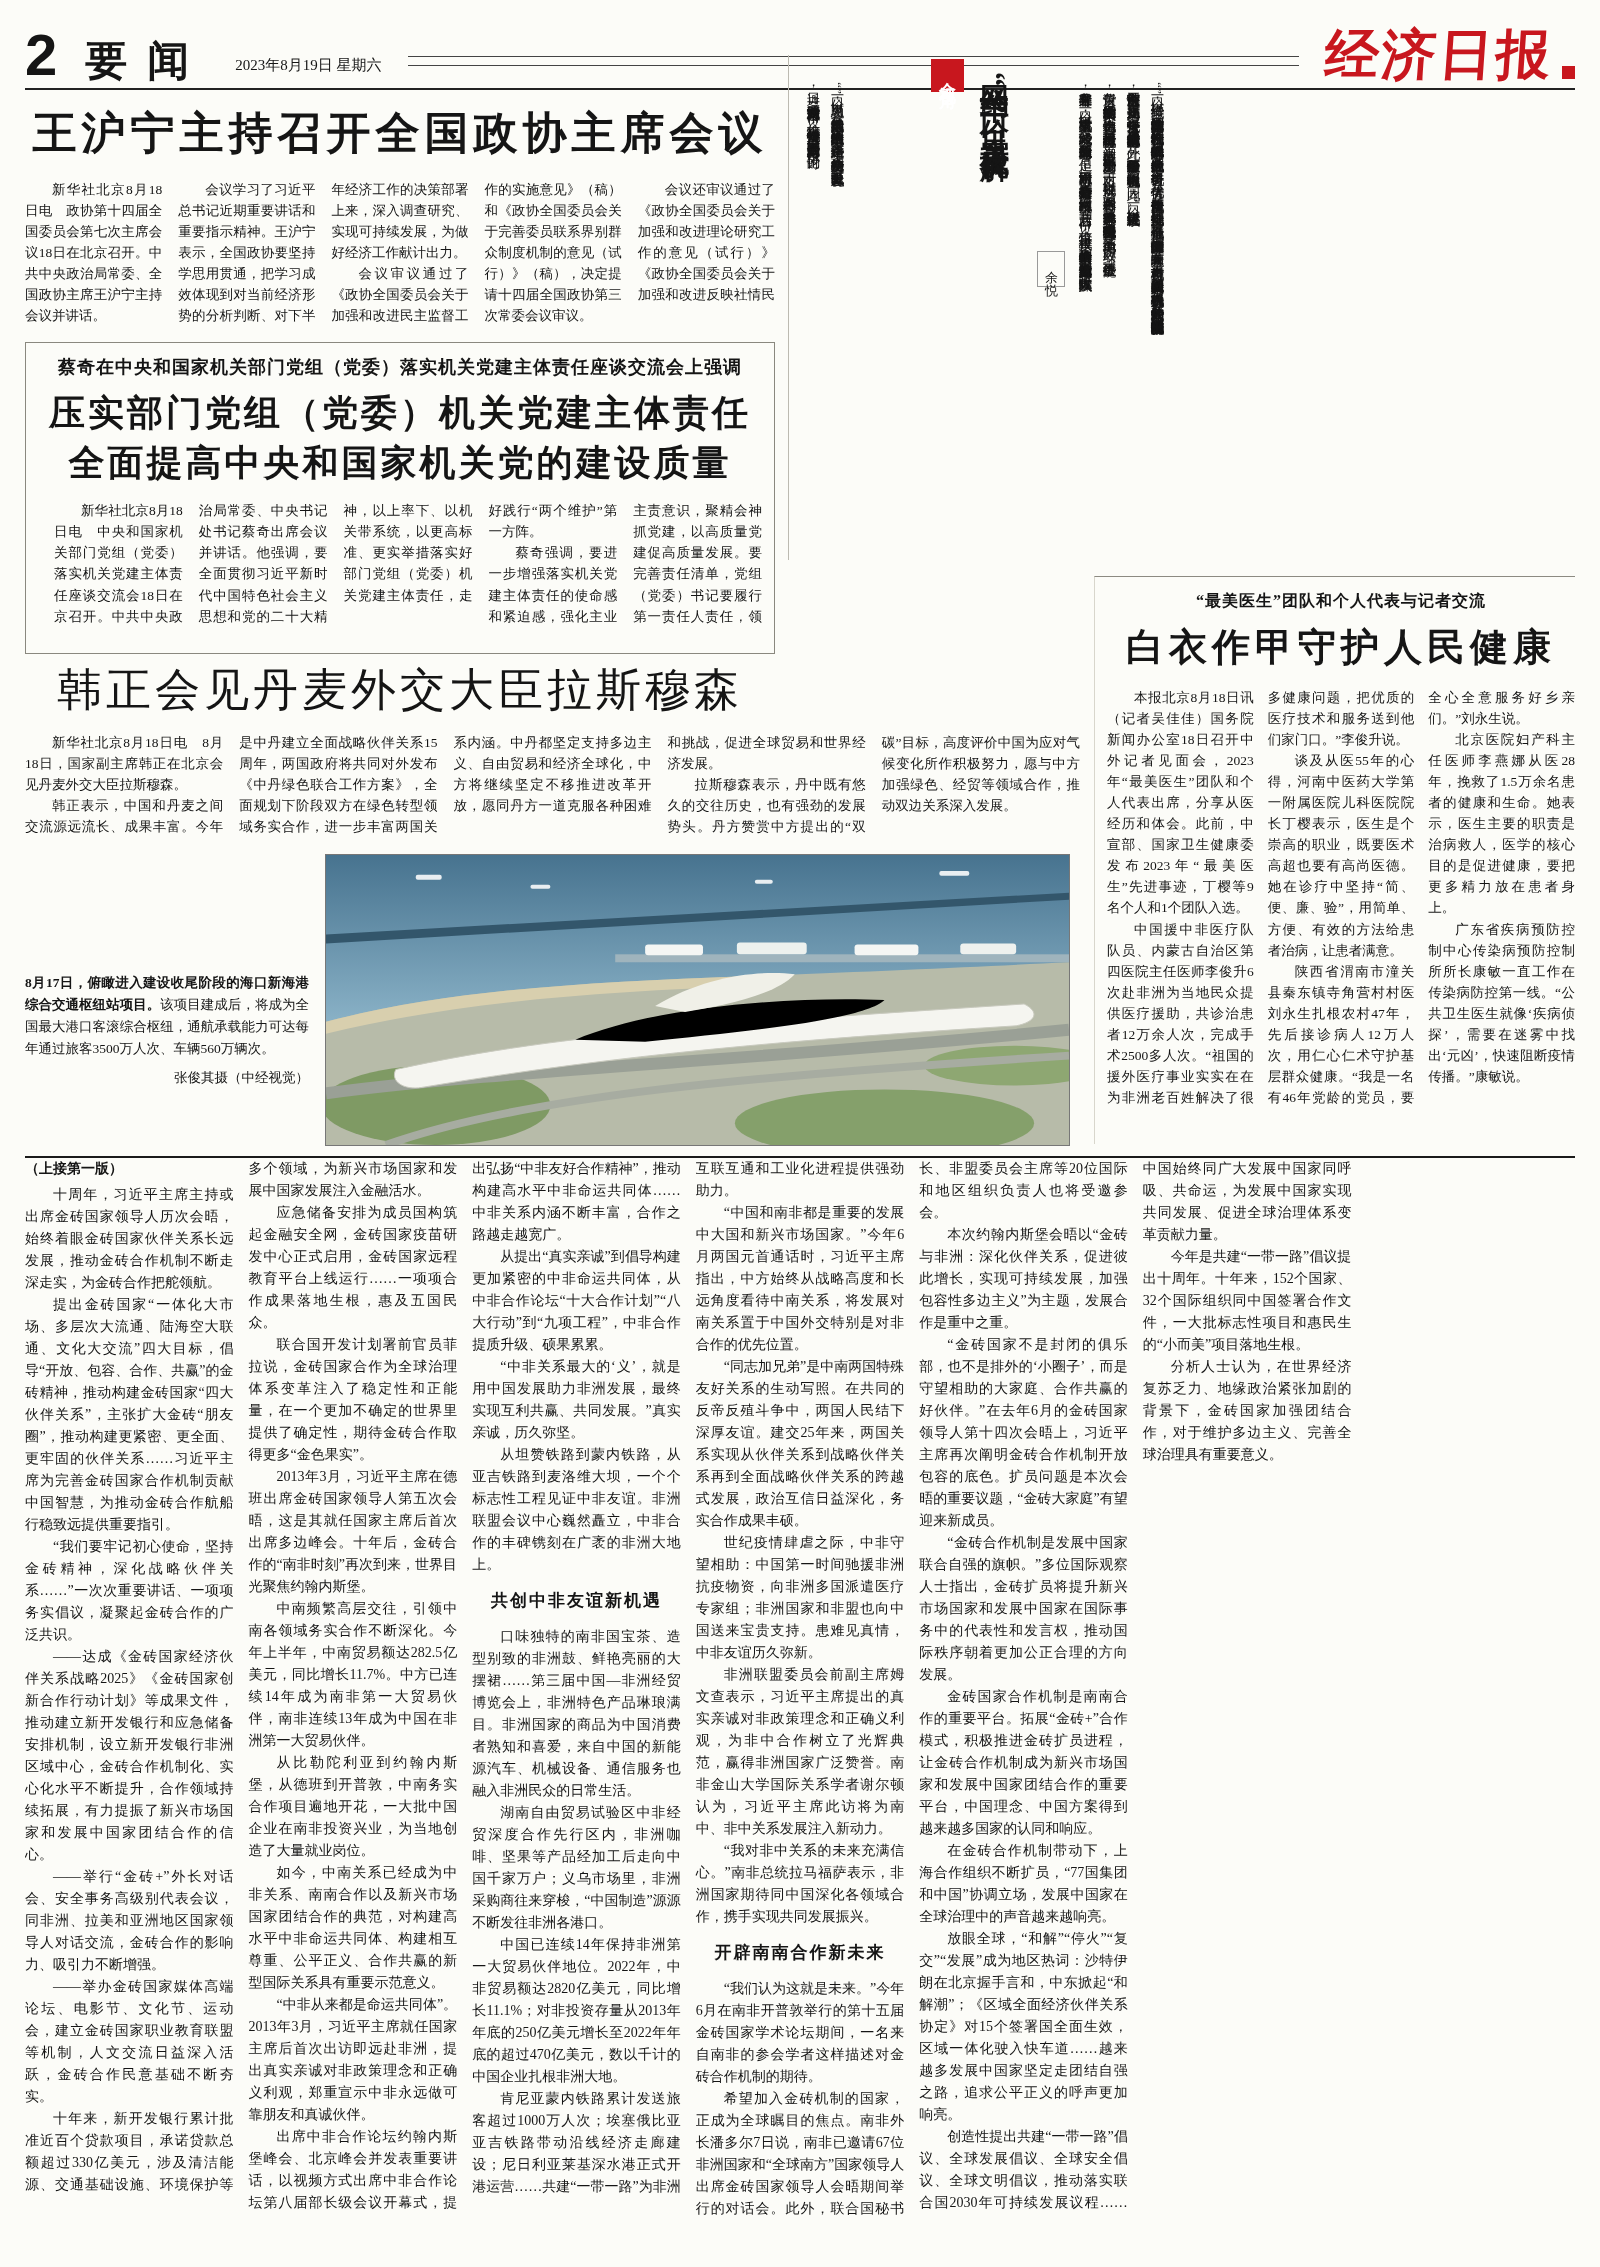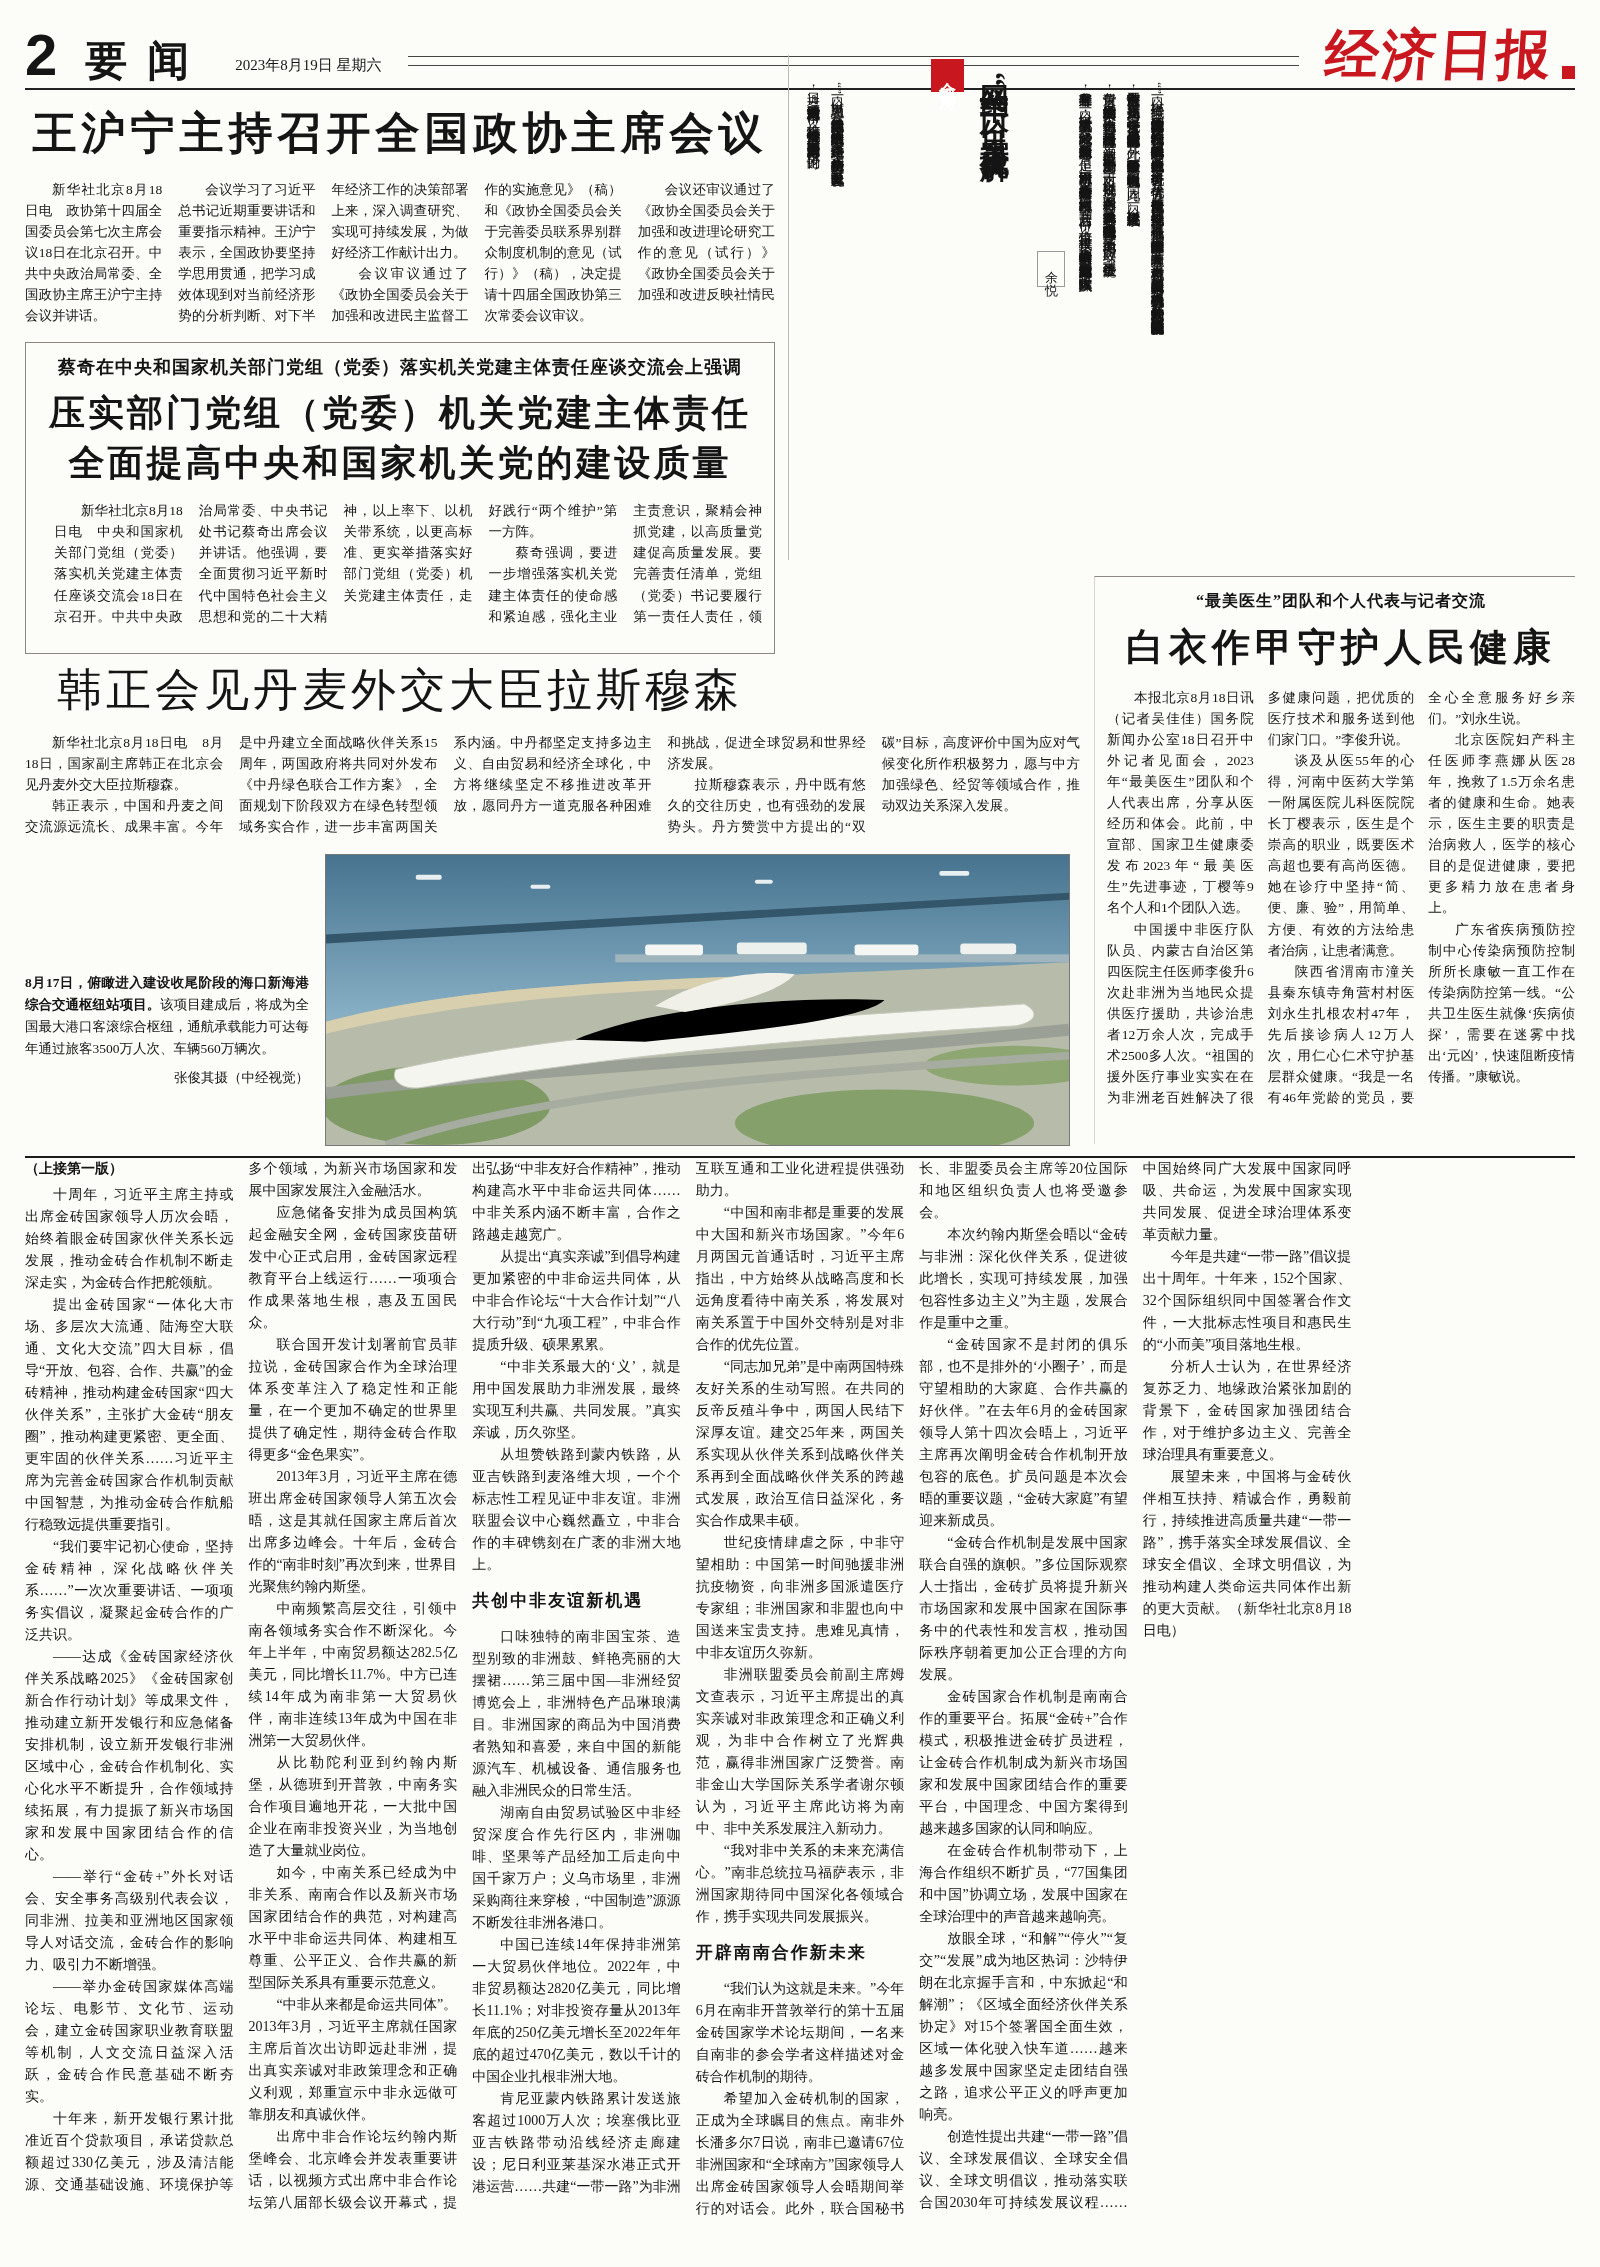--- a/index.html
+++ b/index.html
@@ -75,21 +75,21 @@
   .kicker2 { text-align:center; font-size:16px; font-weight:700; letter-spacing:1px; margin:2px 0 10px; }
   #doctor h2 { margin:0 0 14px; text-align:center; font-size:38px; font-weight:900; letter-spacing:5px; }
   .doc-body { height:440px; column-gap:14px; }
 
   
   #bottom { position:absolute; left:25px; top:1156px; width:1550px; height:1094px;
             border-top:2px solid #1b1b1b; box-sizing:border-box; }
   .bottom-flow { height:1066px; column-count:7; column-gap:15px; column-fill:auto;
                  font-size:14px; line-height:22px; text-align:justify; overflow:hidden; }
   .bottom-flow p { margin:0; text-indent:2em; }
-  .bottom-flow .subhead { font-weight:900; text-align:left; font-size:17px; margin:14px 0;
+  .bottom-flow .subhead { font-weight:900; text-align:center; font-size:17px; margin:14px 0;
                           letter-spacing:2px; font-family:"Liberation Sans","DejaVu Sans",sans-serif; text-indent:0; }
   .bottom-flow .marker { font-weight:700; text-indent:0; margin-bottom:4px; }
 </style>
 </head>
 <body>
 
 <div id="page">
 
   <header id="hdr">
     <span class="pagenum">2</span>
@@ -239,17 +239,16 @@
         <p>希望加入金砖机制的国家，正成为全球瞩目的焦点。南非外长潘多尔7日说，南非已邀请67位非洲国家和“全球南方”国家领导人出席金砖国家领导人会晤期间举行的对话会。此外，联合国秘书长、非盟委员会主席等20位国际和地区组织负责人也将受邀参会。</p>
         <p>本次约翰内斯堡会晤以“金砖与非洲：深化伙伴关系，促进彼此增长，实现可持续发展，加强包容性多边主义”为主题，发展合作是重中之重。</p>
         <p>“金砖国家不是封闭的俱乐部，也不是排外的‘小圈子’，而是守望相助的大家庭、合作共赢的好伙伴。”在去年6月的金砖国家领导人第十四次会晤上，习近平主席再次阐明金砖合作机制开放包容的底色。扩员问题是本次会晤的重要议题，“金砖大家庭”有望迎来新成员。</p>
         <p>“金砖合作机制是发展中国家联合自强的旗帜。”多位国际观察人士指出，金砖扩员将提升新兴市场国家和发展中国家在国际事务中的代表性和发言权，推动国际秩序朝着更加公正合理的方向发展。</p>
         <p>金砖国家合作机制是南南合作的重要平台。拓展“金砖+”合作模式，积极推进金砖扩员进程，让金砖合作机制成为新兴市场国家和发展中国家团结合作的重要平台，中国理念、中国方案得到越来越多国家的认同和响应。</p>
         <p>在金砖合作机制带动下，上海合作组织不断扩员，“77国集团和中国”协调立场，发展中国家在全球治理中的声音越来越响亮。</p>
         <p>放眼全球，“和解”“停火”“复交”“发展”成为地区热词：沙特伊朗在北京握手言和，中东掀起“和解潮”；《区域全面经济伙伴关系协定》对15个签署国全面生效，区域一体化驶入快车道……越来越多发展中国家坚定走团结自强之路，追求公平正义的呼声更加响亮。</p>
         <p>创造性提出共建“一带一路”倡议、全球发展倡议、全球安全倡议、全球文明倡议，推动落实联合国2030年可持续发展议程……中国始终同广大发展中国家同呼吸、共命运，为发展中国家实现共同发展、促进全球治理体系变革贡献力量。</p>
         <p>今年是共建“一带一路”倡议提出十周年。十年来，152个国家、32个国际组织同中国签署合作文件，一大批标志性项目和惠民生的“小而美”项目落地生根。</p>
         <p>分析人士认为，在世界经济复苏乏力、地缘政治紧张加剧的背景下，金砖国家加强团结合作，对于维护多边主义、完善全球治理具有重要意义。</p>
-        <p>展望未来，中国将与金砖伙伴相互扶持、精诚合作，勇毅前行，持续推进高质量共建“一带一路”，携手落实全球发展倡议、全球安全倡议、全球文明倡议，为推动构建人类命运共同体作出新的更大贡献。（新华社北京8月18日电）</p>
       </div>
   </section>
 
 </div>
 
 </body></html>

